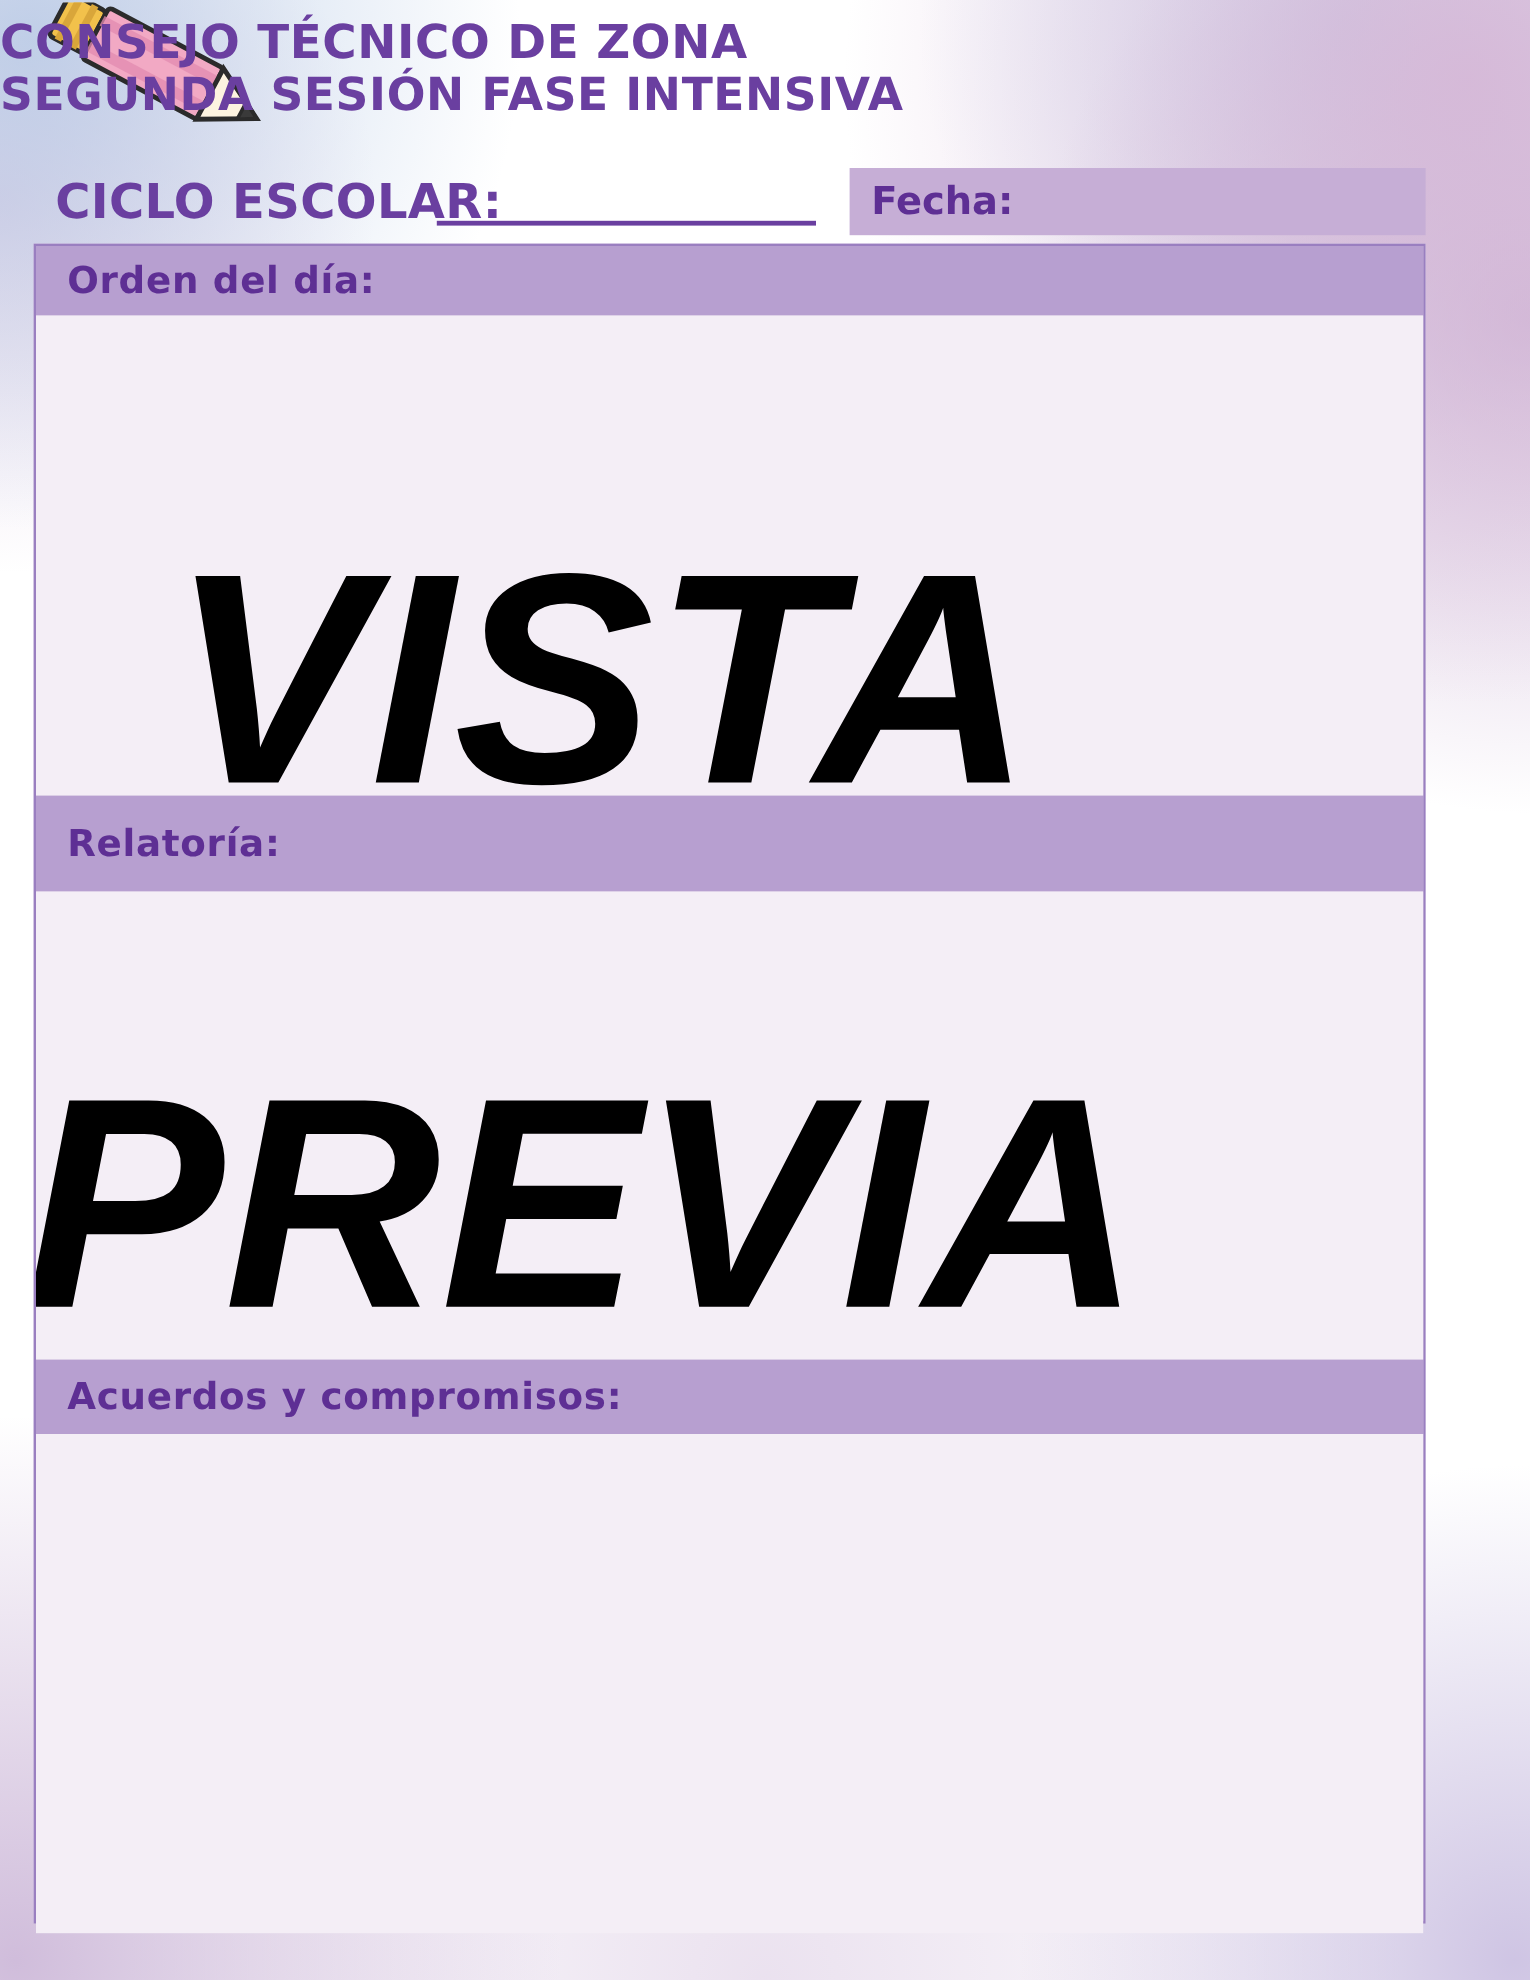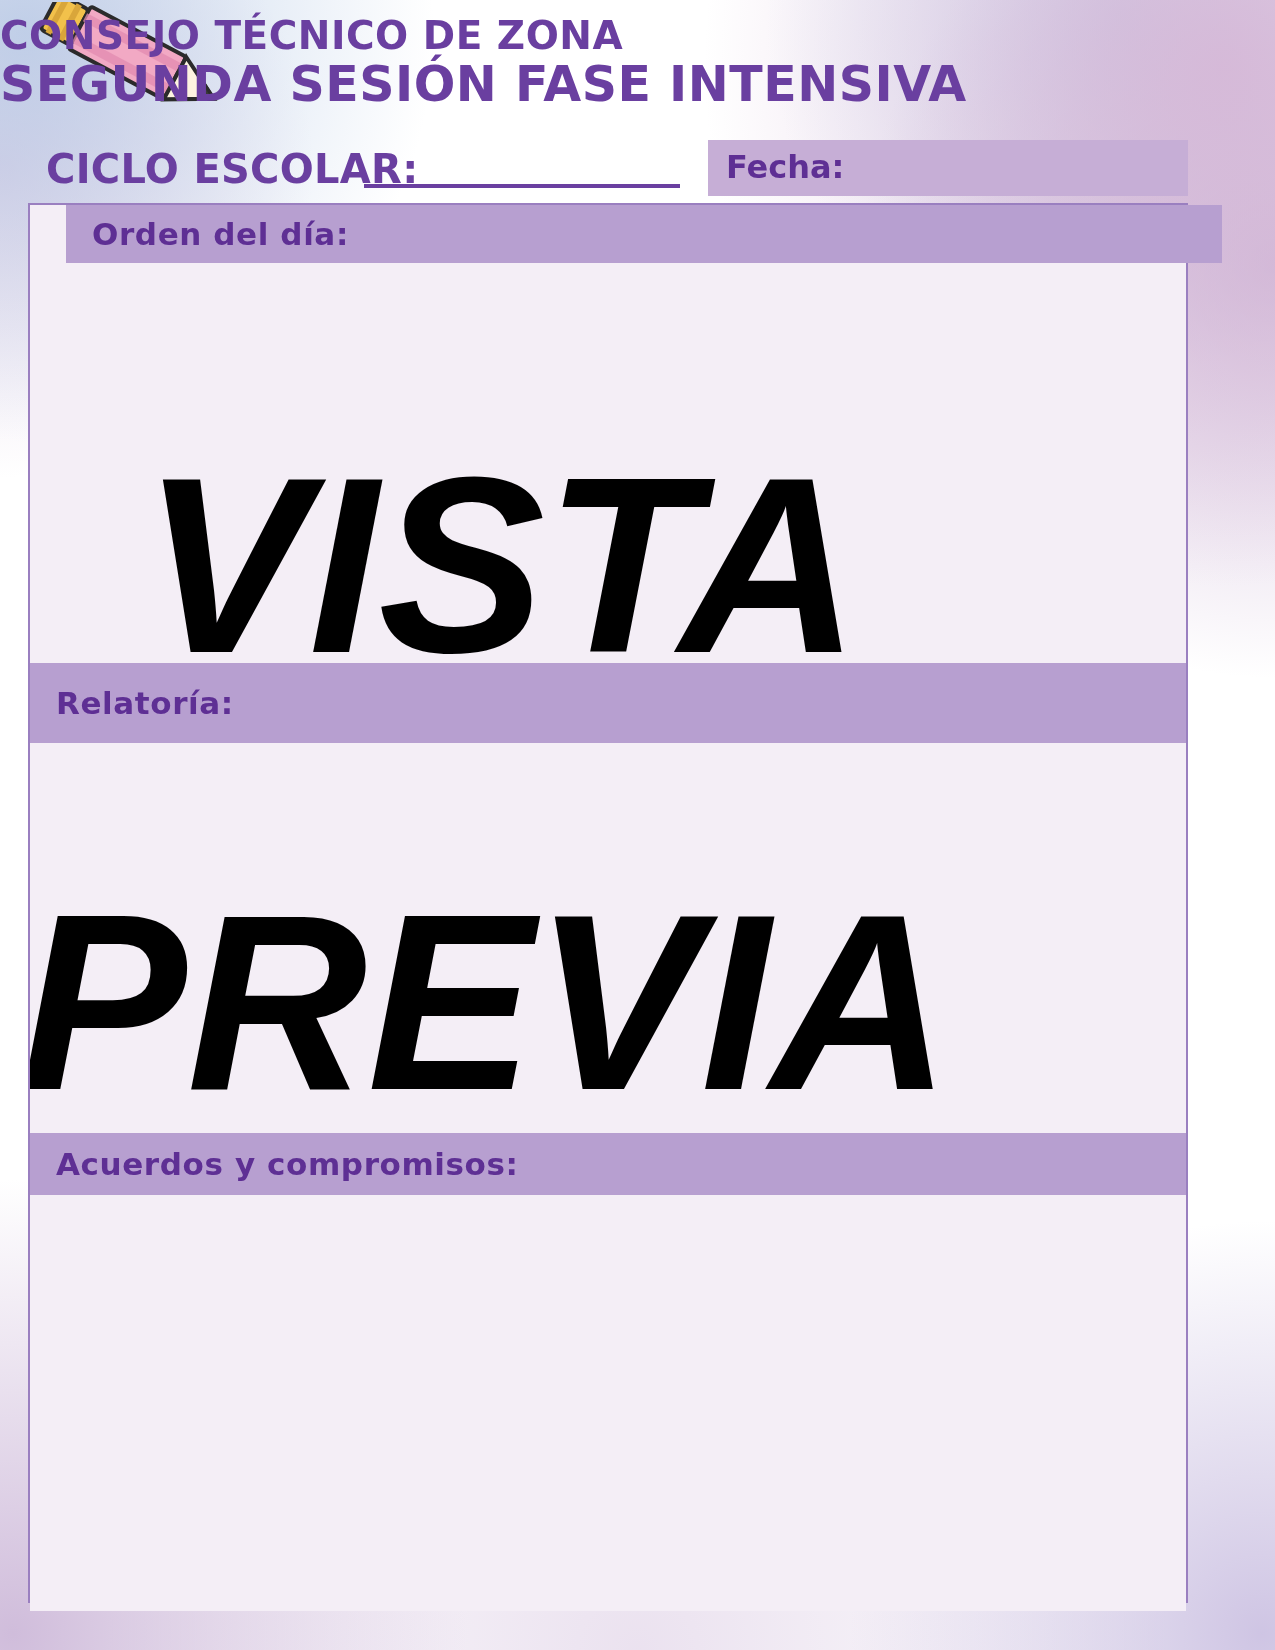--- a/index.html
+++ b/index.html
@@ -41,21 +41,21 @@
   }
   .header-line {
     color: #6a3fa0;
     font-weight: bold;
     letter-spacing: 0.5px;
     line-height: 1.12;
     text-transform: uppercase;
     font-size: 39px;
     font-family: "DejaVu Sans", sans-serif;
   }
-  .header-line.l2 { font-size: 49px; }
+  .header-line.l2 { font-size: 38px; }
 
   
   .pencil {
     position: absolute;
     left: 28px;
     top: 2px;
     width: 210px;
     height: 110px;
   }
 
@@ -131,21 +131,21 @@
     font-family: "DejaVu Sans", sans-serif;
     letter-spacing: 0.6px;
   }
   .content-area {
     position: relative;
     width: 100%;
     background: #f4eef6;
     overflow: hidden;
   }
 
-  .band-orden { height: 58px; margin-left: 36px; }
+  .band-orden { height: 58px; }
   .area-orden { height: 400px; text-align: center; }
   .band-relatoria { height: 80px; text-align: center; }
   .area-relatoria { height: 390px; }
   .band-acuerdos { height: 62px; }
   .area-acuerdos { height: 416px; }
 
   
   .watermark {
     position: absolute;
     font-family: "Liberation Sans", sans-serif;

